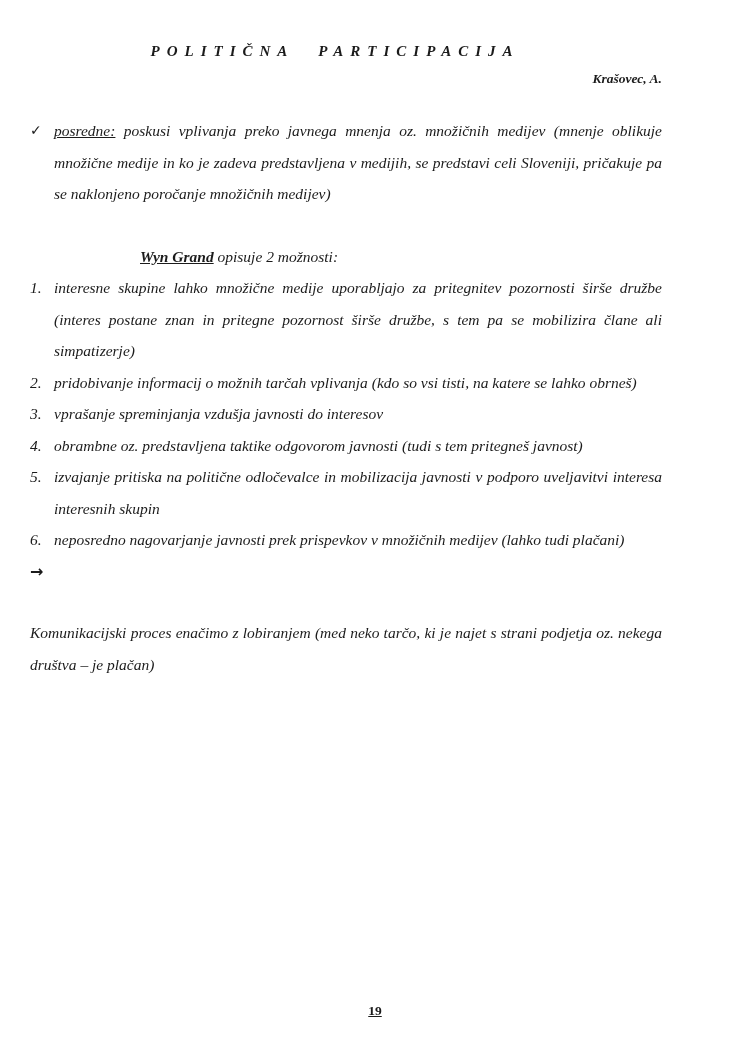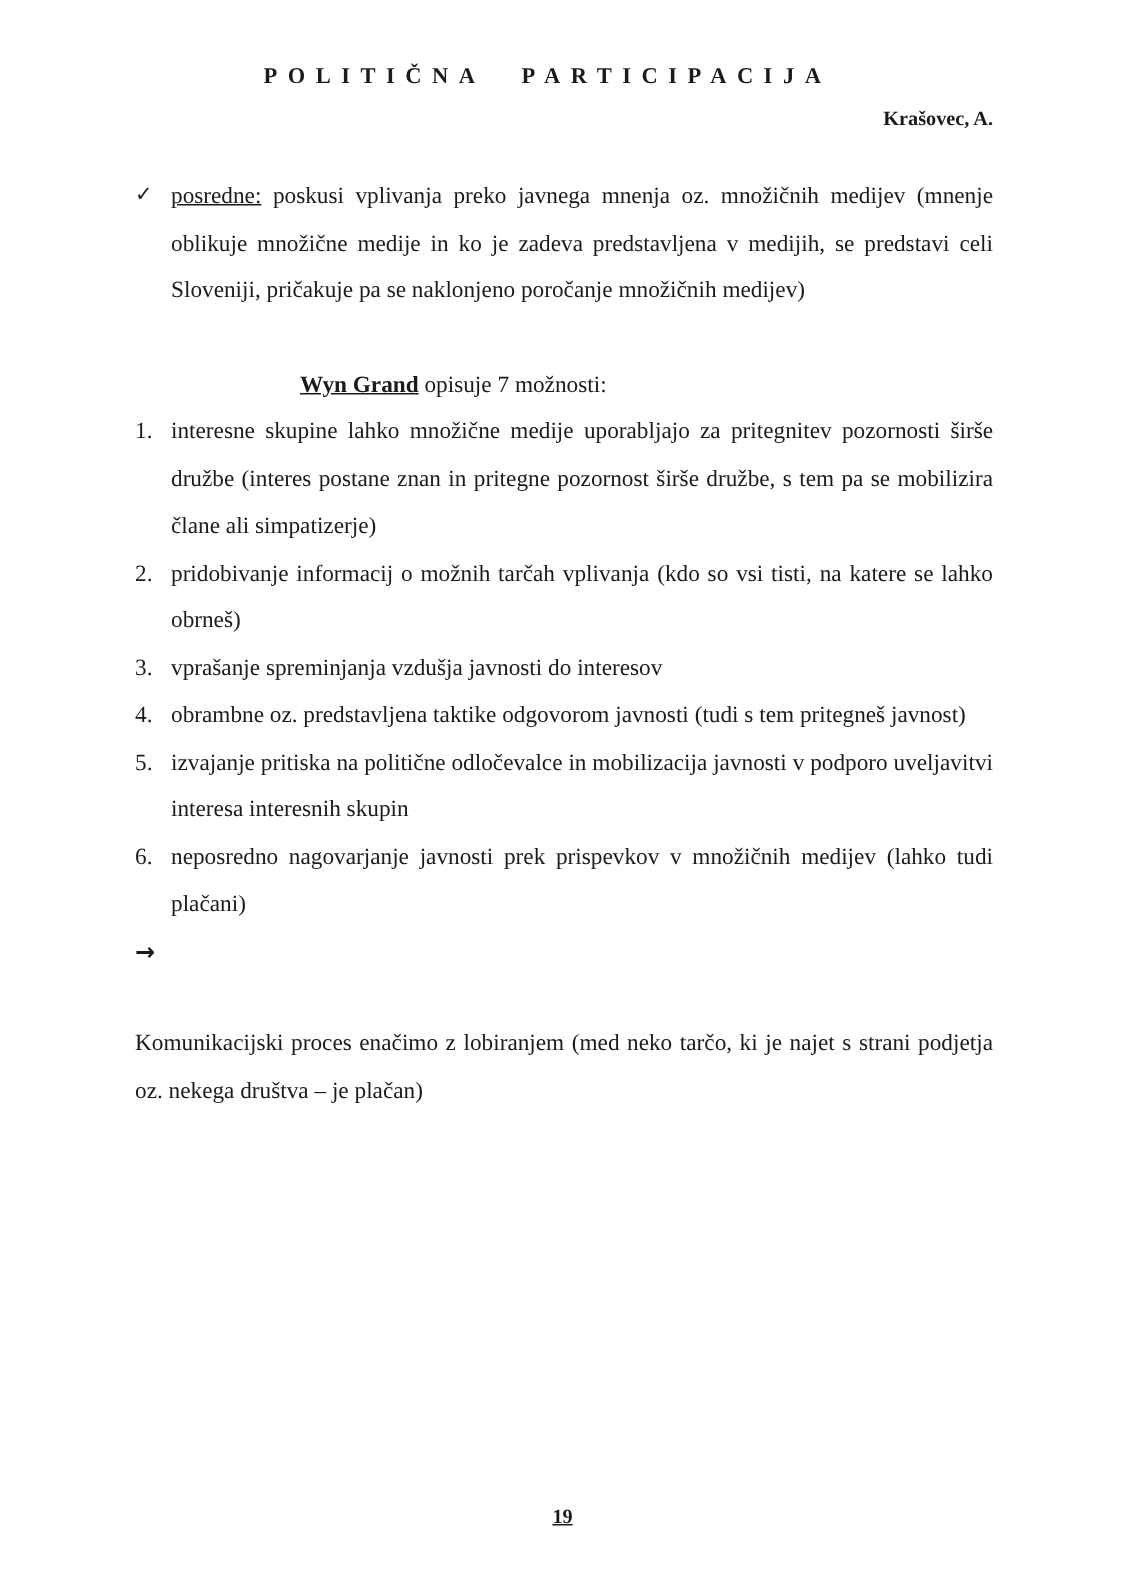--- a/index.html
+++ b/index.html
@@ -15,21 +15,22 @@
     margin: 0 auto;
     background: #ffffff;
     color: #1b1b1b;
     font-family: "Liberation Serif", "DejaVu Serif", serif;
     font-size: 15.5px;
     line-height: 31.5px;
     overflow: hidden;
   }
 
   .content {
-    padding: 40px 88px 0 90px; 
+    padding: 40px 88px 0 30px; 
+    font-style: italic;
   }
 
   
   .doc-title {
     text-align: center;
     font-weight: bold;
     font-size: 15px;
     letter-spacing: 7px;
     word-spacing: 14px;
     line-height: 22px;
@@ -115,21 +116,21 @@
     <div class="doc-title">POLITIČNA PARTICIPACIJA</div>
     <div class="doc-subtitle">Krašovec, A.</div>
 
     <div class="list-block">
       <div class="list-item">
         <span class="list-marker check-marker">✓</span>
         <span class="list-body"><span class="underlined">posredne:</span> <span>poskusi vplivanja preko javnega mnenja oz. množičnih medijev (mnenje oblikuje množične medije in ko je zadeva predstavljena v medijih, se predstavi celi Sloveniji, pričakuje pa se naklonjeno poročanje množičnih medijev)</span></span>
       </div>
     </div>
 
-    <div class="section-heading"><span class="lead">Wyn Grand</span> <span>opisuje 7 možnosti:</span></div>
+    <div class="section-heading"><span class="lead">Wyn Grand</span> <span>opisuje 2 možnosti:</span></div>
 
     <div>
       <div class="list-item">
         <span class="list-marker">1.</span>
         <span class="list-body">interesne skupine lahko množične medije uporabljajo za pritegnitev pozornosti širše družbe (interes postane znan in pritegne pozornost širše družbe, s tem pa se mobilizira člane ali simpatizerje)</span>
       </div>
       <div class="list-item">
         <span class="list-marker">2.</span>
         <span class="list-body">pridobivanje informacij o možnih tarčah vplivanja (kdo so vsi tisti, na katere se lahko obrneš)</span>
       </div>

